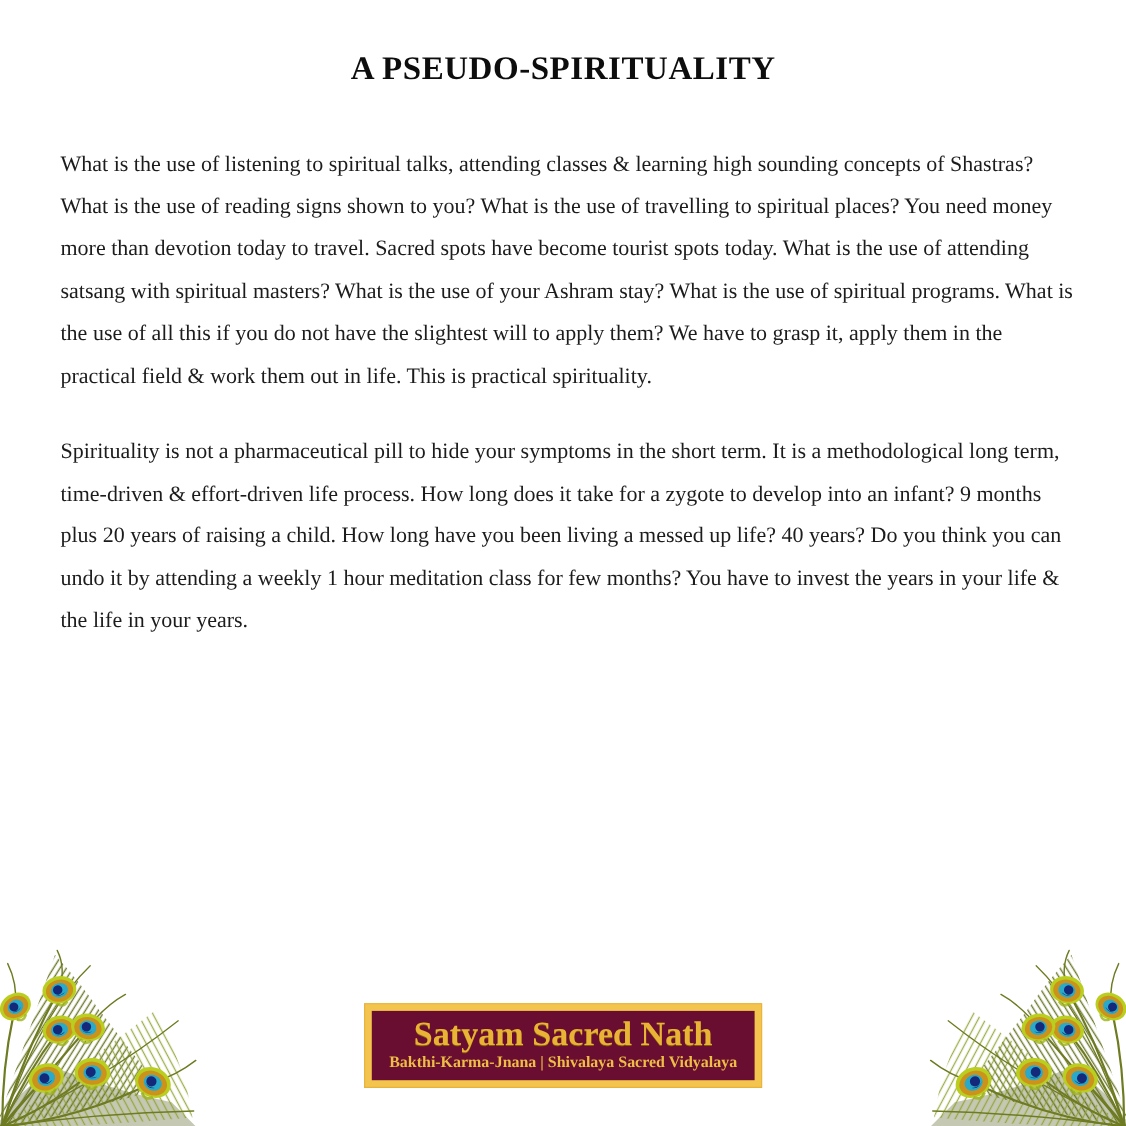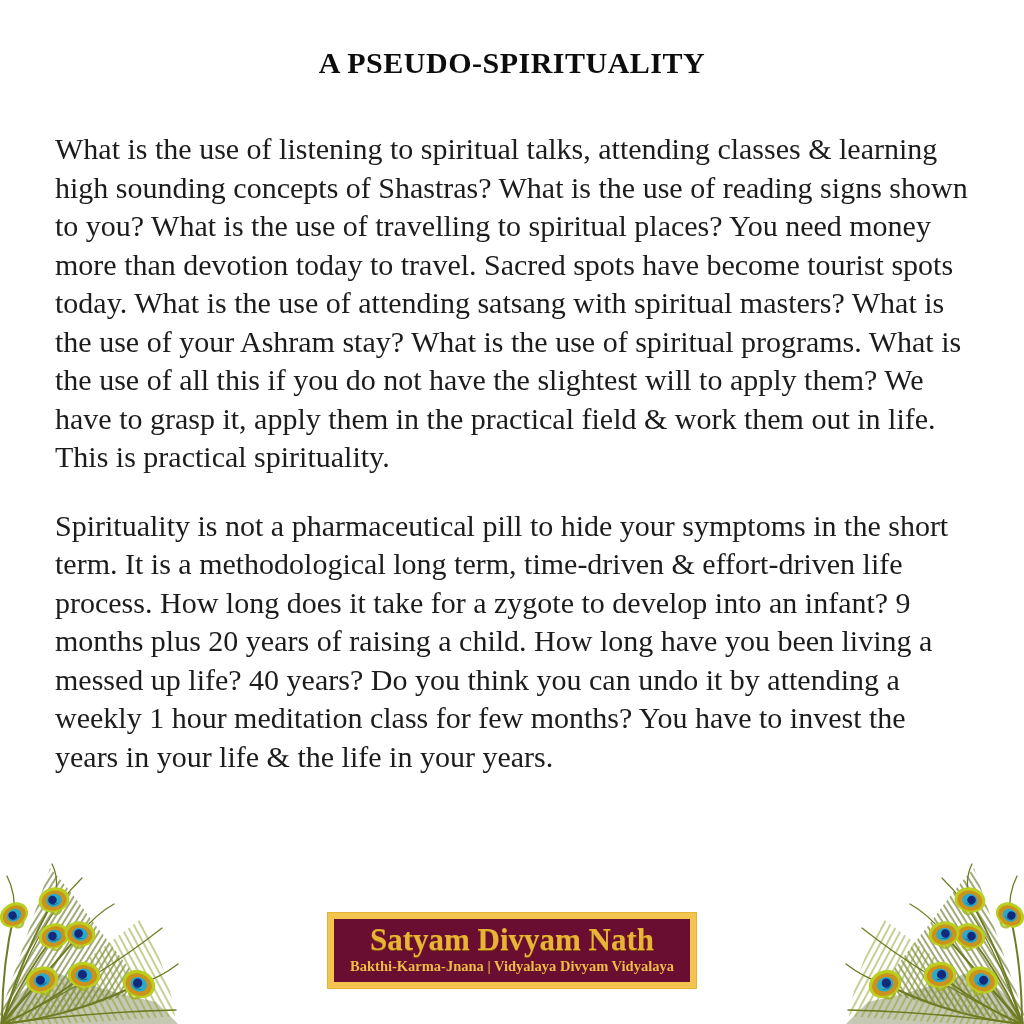--- a/index.html
+++ b/index.html
@@ -15,21 +15,21 @@
     text-align:center;
     font-size:30px;font-weight:bold;
     letter-spacing:0.5px;
     color:#0d0d0d;
   }
   .content{
     margin:50px 48px 0 55px;
   }
   .content p{
     margin:0 0 30px 0;
-    font-size:30px;
+    font-size:20px;
     line-height:38.5px;
     color:#1c1c1c;
     text-align:left;
   }
   .feathers{
     position:absolute;bottom:-4px;
   }
   .feathers-left{left:-6px;}
   .feathers-right{right:-6px;transform:scaleX(-1);}
   .banner-wrap{
@@ -124,17 +124,17 @@
   </g>
 </svg>
 
 <svg class="feathers feathers-right" width="188" height="168" viewBox="0 0 188 168" aria-hidden="true">
   <use href="#cluster"></use>
 </svg>
 
 <div class="banner-wrap">
   <div class="banner">
     <div class="banner-inner">
-      <div class="banner-title">Satyam Divyam Nath</div>
-      <div class="banner-subtitle">Bakthi-Karma-Jnana | Vidyalaya Divyam Vidyalaya</div>
+      <div class="banner-title">Satyam Sacred Nath</div>
+      <div class="banner-subtitle">Bakthi-Karma-Jnana | Shivalaya Sacred Vidyalaya</div>
     </div>
   </div>
 </div>
 
 </body></html>

